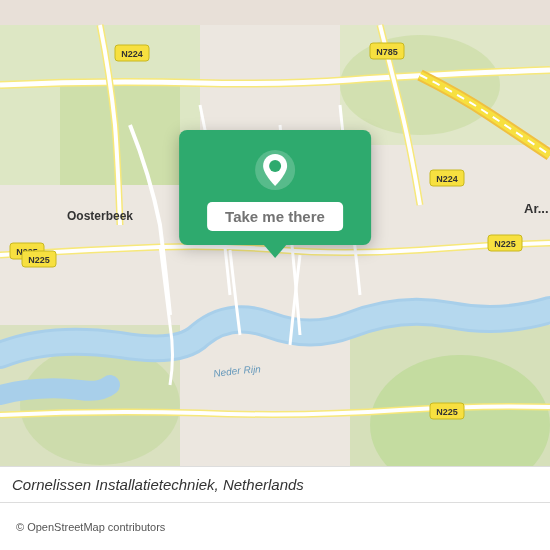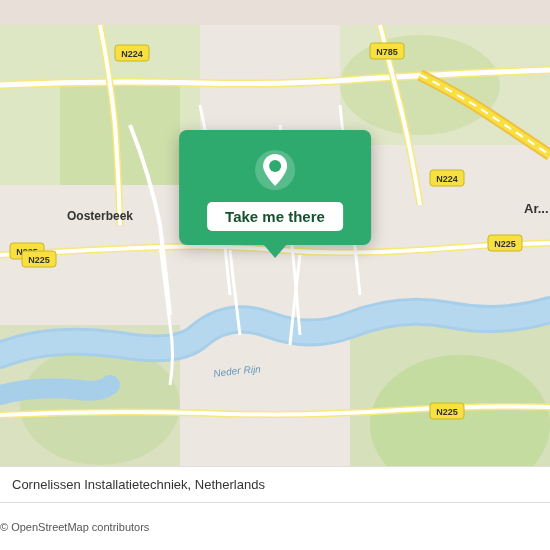--- a/index.html
+++ b/index.html
@@ -28,21 +28,21 @@
 
     
     #bottom-bar {
       position: absolute;
       bottom: 0; left: 0; right: 0;
       height: 48px;
       background: white;
       display: flex;
       align-items: center;
       justify-content: space-between;
-      padding: 0 0;
+      padding: 0 16px;
       border-top: 1px solid #ddd;
       z-index: 100;
     }
 
     #attribution {
       font-size: 11px;
       color: #555;
     }
 
     #moovit-logo {
@@ -65,22 +65,23 @@
       height: 36px;
       background: white;
       display: flex;
       align-items: center;
       padding: 0 12px;
       border-top: 1px solid #ddd;
       z-index: 100;
     }
 
     #location-name {
-      font-size: 13px;
+      font-size: 15px;
       color: #333;
+      font-style: italic;
     }
 
     
     #popup {
       position: absolute;
       top: 130px;
       left: 50%;
       transform: translateX(-50%);
       z-index: 200;
       display: flex;
@@ -105,21 +106,21 @@
       height: 44px;
     }
 
     #take-me-there-btn {
       background: white;
       border: none;
       border-radius: 5px;
       padding: 6px 18px;
       font-size: 15px;
       font-weight: bold;
-      color: #14532d;
+      color: #737373;
       cursor: pointer;
       white-space: nowrap;
       width: 100%;
       text-align: center;
     }
 
     #popup-arrow {
       width: 0;
       height: 0;
       border-left: 12px solid transparent;

